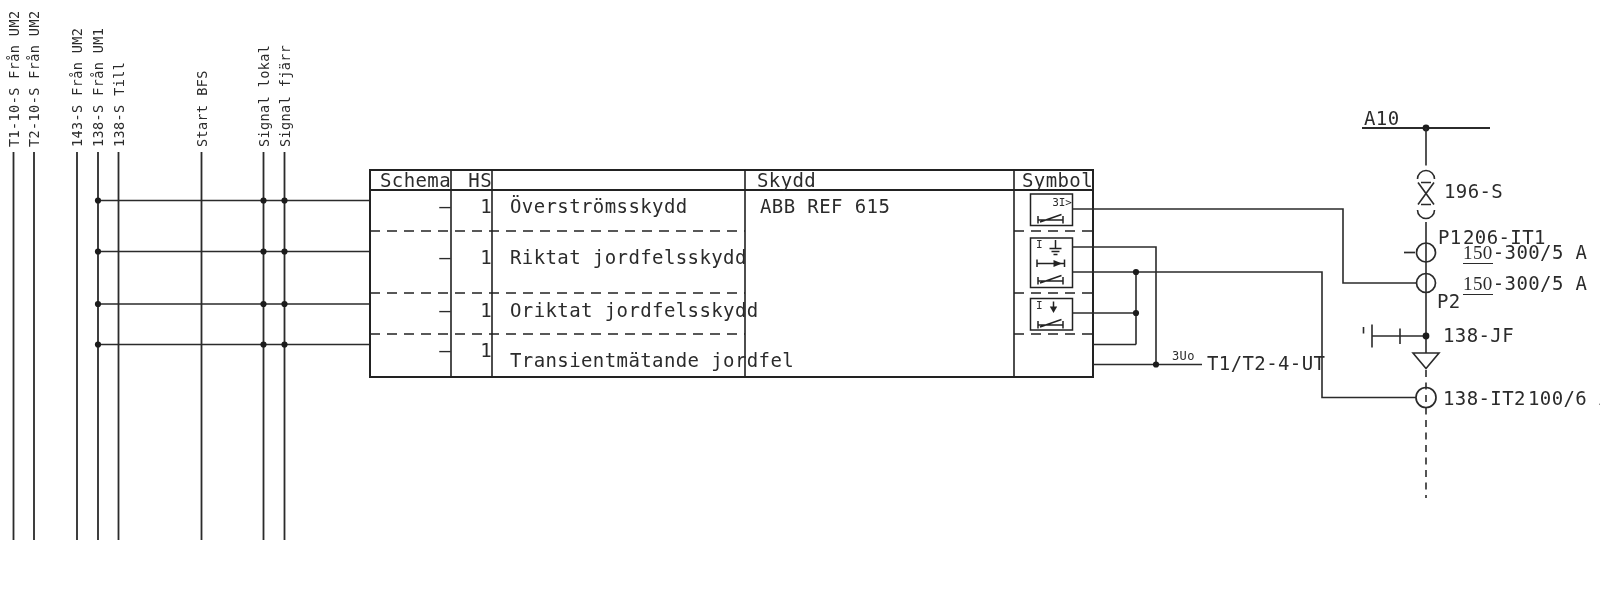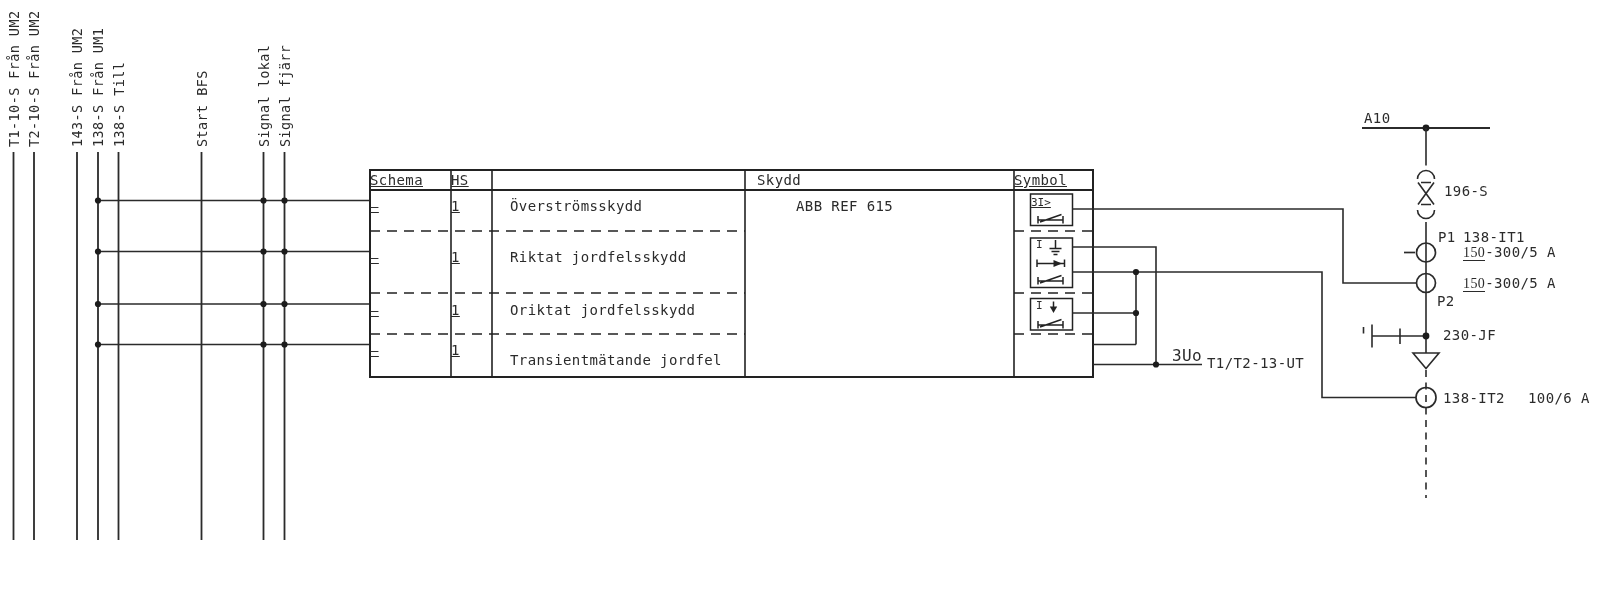--- a/index.html
+++ b/index.html
@@ -1,24 +1,24 @@
 <!DOCTYPE html>
 <html><head>
 <meta charset="utf-8">
 <style>
   html,body{margin:0;padding:0;background:#ffffff;}
   .canvas{position:relative;width:1600px;height:594px;background:#ffffff;overflow:hidden;
           font-family:"DejaVu Sans Mono","Liberation Mono",monospace;color:#2b2b2b;}
   .canvas svg{position:absolute;left:0;top:0;}
-  .t{position:absolute;font-size:14px;line-height:16px;letter-spacing:.4px;white-space:nowrap;}
-  .ctr{text-align:left;text-decoration:underline;}
+  .t{position:absolute;font-size:19px;line-height:16px;letter-spacing:.4px;white-space:nowrap;}
+  .ctr{text-align:right;}
   .vlabel{position:absolute;font-size:13.5px;line-height:16px;letter-spacing:.4px;white-space:nowrap;
           transform:rotate(-90deg);transform-origin:0 0;}
   .sym{font-size:11px;line-height:12px;letter-spacing:0;}
-  .small{font-size:16px;}
+  .small{font-size:12px;}
   .u{border-bottom:1.4px solid #2b2b2b;font-family:Liberation Serif, serif;}
 </style>
 </head>
 <body>
 
 <div class="canvas">
 
   <svg width="1600" height="594" viewBox="0 0 1600 594">
 
     <g stroke="#2b2b2b" stroke-width="1.8" fill="none">
@@ -146,44 +146,44 @@
   <span class="vlabel" style="left:276.5px;top:147px">Signal fjärr</span>
 
   <span class="t ctr" style="left:370px;top:172px;width:81px">Schema</span>
   <span class="t ctr" style="left:451px;top:172px;width:41px">HS</span>
   <span class="t" style="left:757px;top:172px">Skydd</span>
   <span class="t ctr" style="left:1014px;top:172px;width:79px">Symbol</span>
 
   <span class="t ctr" style="left:370px;top:198px;width:81px">–</span>
   <span class="t ctr" style="left:451px;top:198px;width:41px">1</span>
   <span class="t" style="left:510px;top:198px">Överströmsskydd</span>
-  <span class="t" style="left:796px;top:198px">ABB REF 615</span>
+  <span class="t" style="left:760px;top:198px">ABB REF 615</span>
 
   <span class="t ctr" style="left:370px;top:249px;width:81px">–</span>
   <span class="t ctr" style="left:451px;top:249px;width:41px">1</span>
   <span class="t" style="left:510px;top:249px">Riktat jordfelsskydd</span>
 
   <span class="t ctr" style="left:370px;top:302px;width:81px">–</span>
   <span class="t ctr" style="left:451px;top:302px;width:41px">1</span>
   <span class="t" style="left:510px;top:302px">Oriktat jordfelsskydd</span>
 
   <span class="t ctr" style="left:370px;top:342px;width:81px">–</span>
   <span class="t ctr" style="left:451px;top:342px;width:41px">1</span>
   <span class="t" style="left:510px;top:352px">Transientmätande jordfel</span>
 
   <span class="t sym ctr" style="left:1031px;top:197px;width:41px">3I&gt;</span>
   <span class="t sym" style="left:1036px;top:238.5px">I</span>
   <span class="t sym" style="left:1036px;top:299.5px">I</span>
 
   <span class="t" style="left:1364px;top:110px">A10</span>
   <span class="t" style="left:1444px;top:183px">196-S</span>
   <span class="t" style="left:1438px;top:229px">P1</span>
-  <span class="t" style="left:1463px;top:229px">138-IT1</span>
+  <span class="t" style="left:1463px;top:229px">206-IT1</span>
   <span class="t" style="left:1463px;top:244px"><span class="u">150</span><span>-300/5 A</span></span>
   <span class="t" style="left:1463px;top:275px"><span class="u">150</span><span>-300/5 A</span></span>
   <span class="t" style="left:1437px;top:293px">P2</span>
-  <span class="t" style="left:1443px;top:327px">230-JF</span>
+  <span class="t" style="left:1443px;top:327px">138-JF</span>
   <span class="t" style="left:1443px;top:390px">138-IT2</span>
   <span class="t" style="left:1528px;top:390px">100/6 A</span>
   <span class="t small" style="left:1172px;top:348px">3Uo</span>
-  <span class="t" style="left:1207px;top:355px">T1/T2-13-UT</span>
+  <span class="t" style="left:1207px;top:355px">T1/T2-4-UT</span>
 
 </div>
 
 </body></html>

